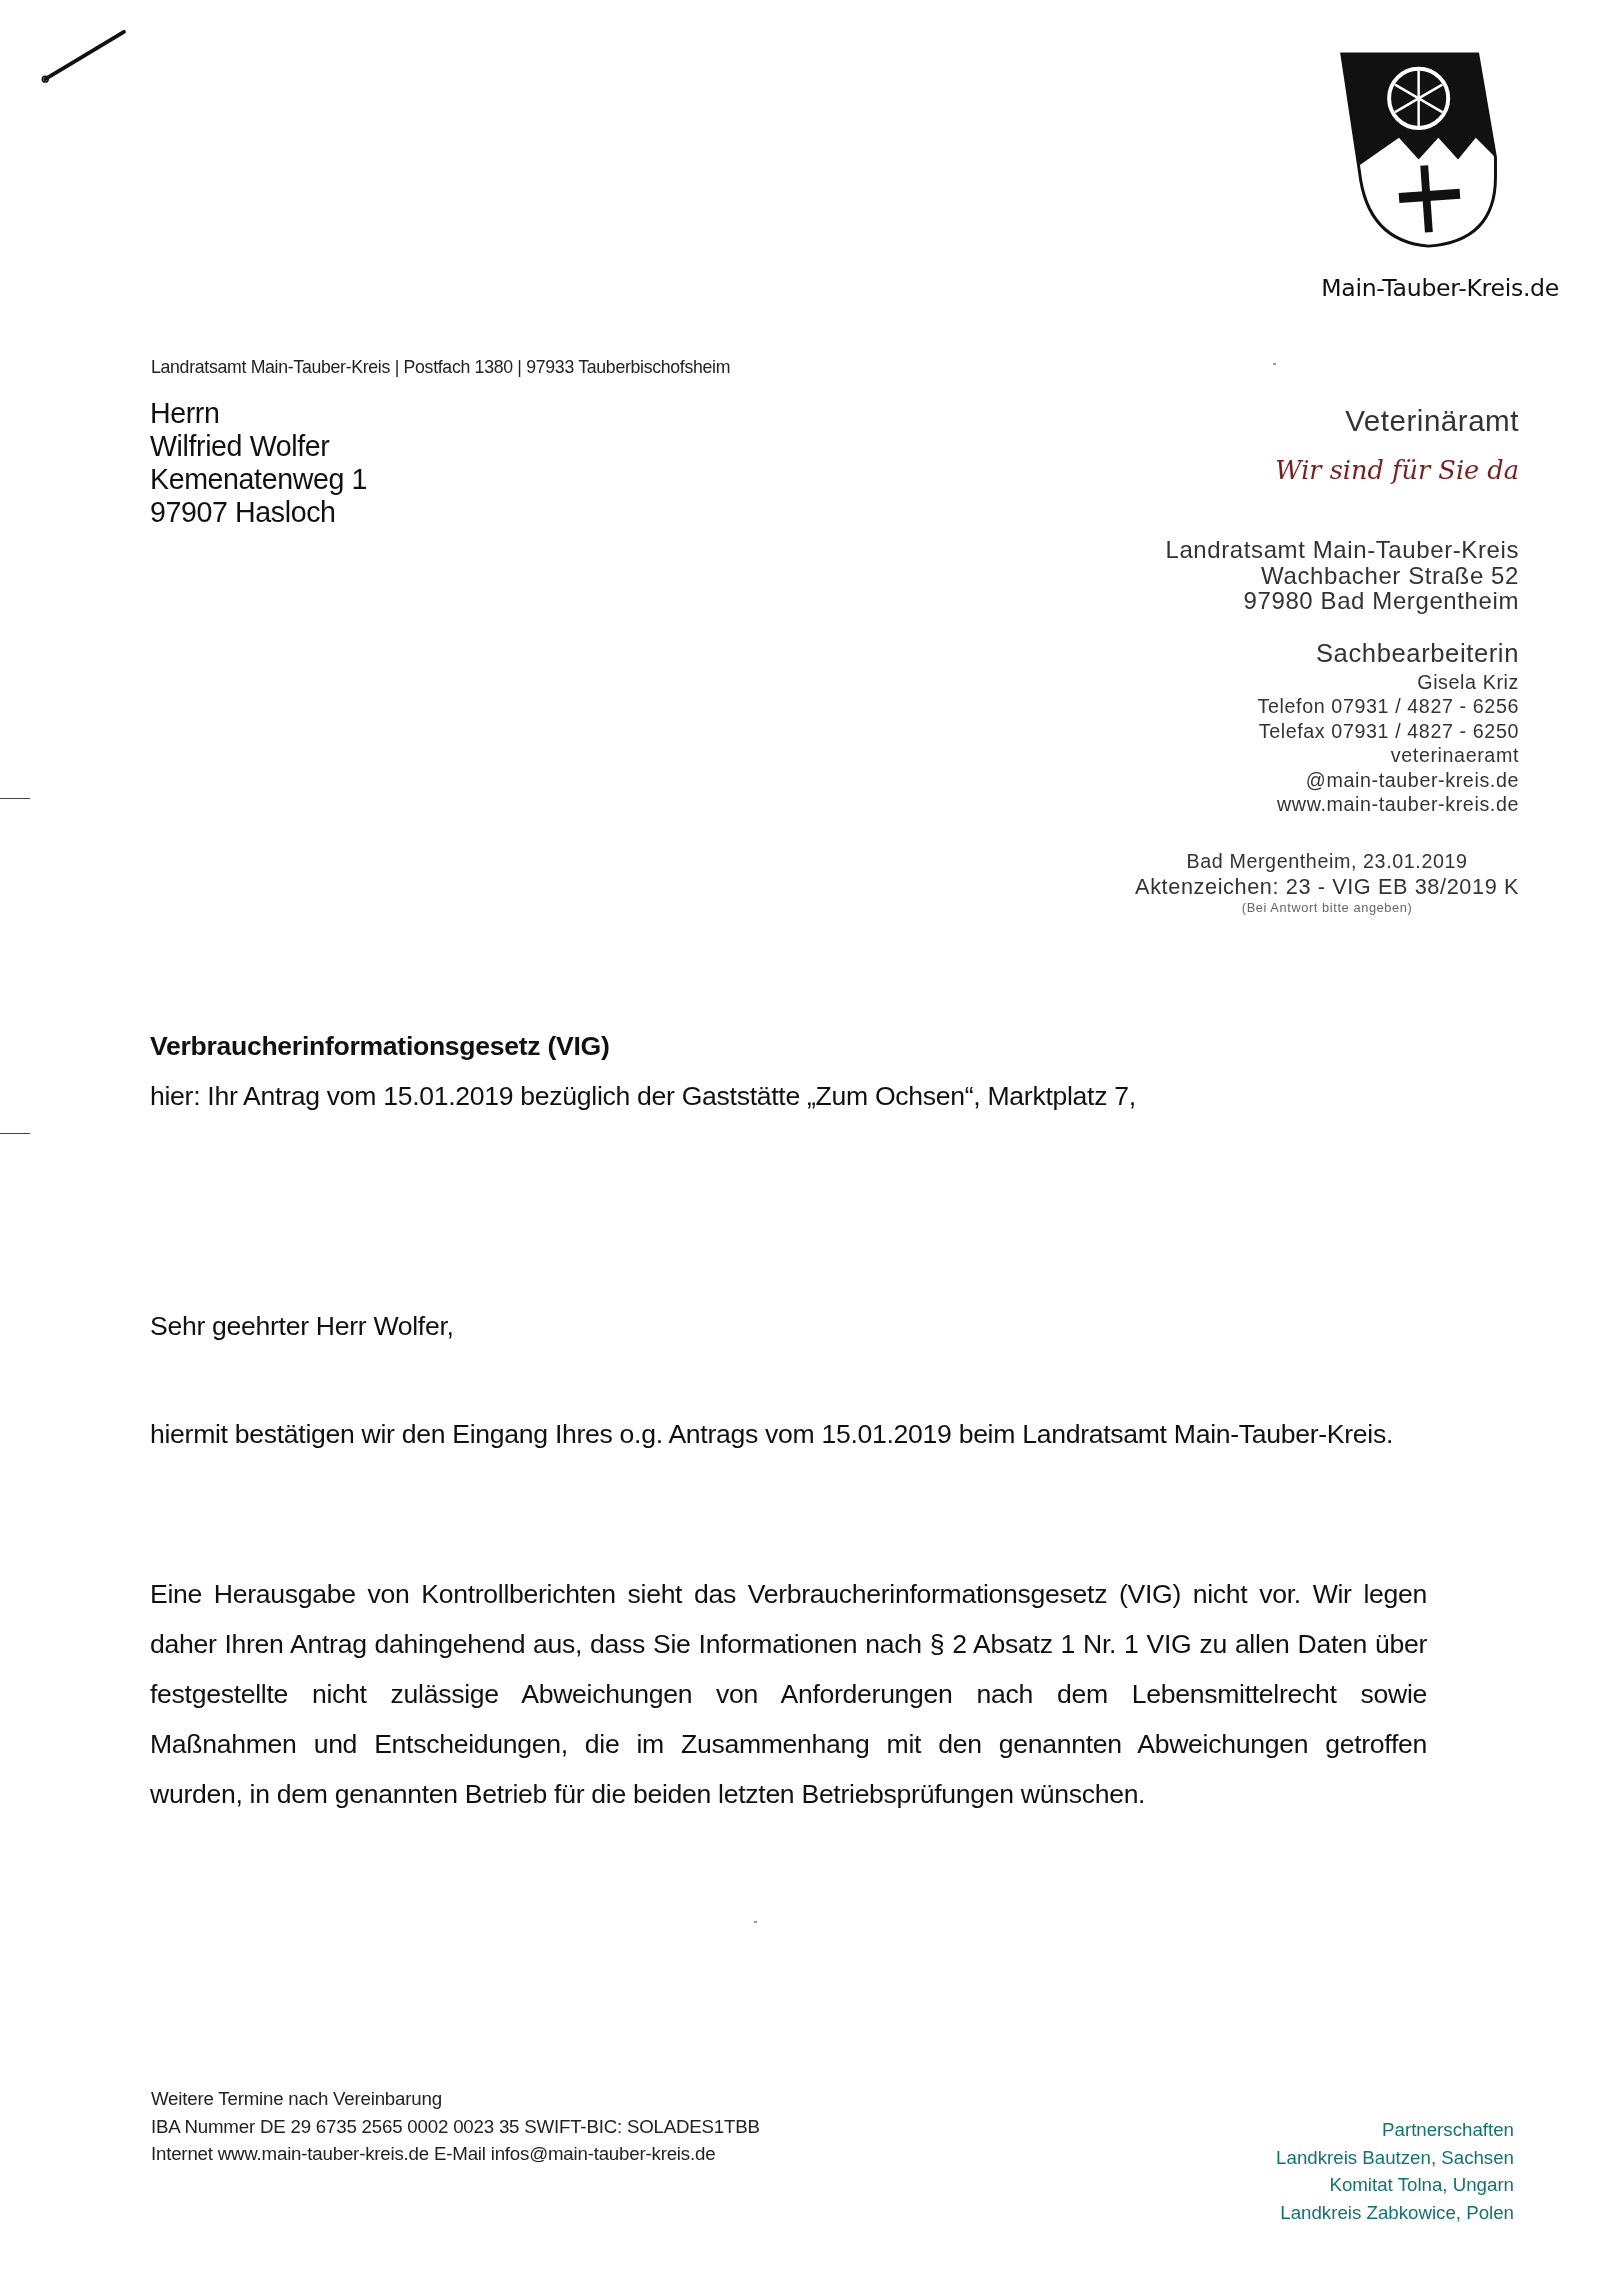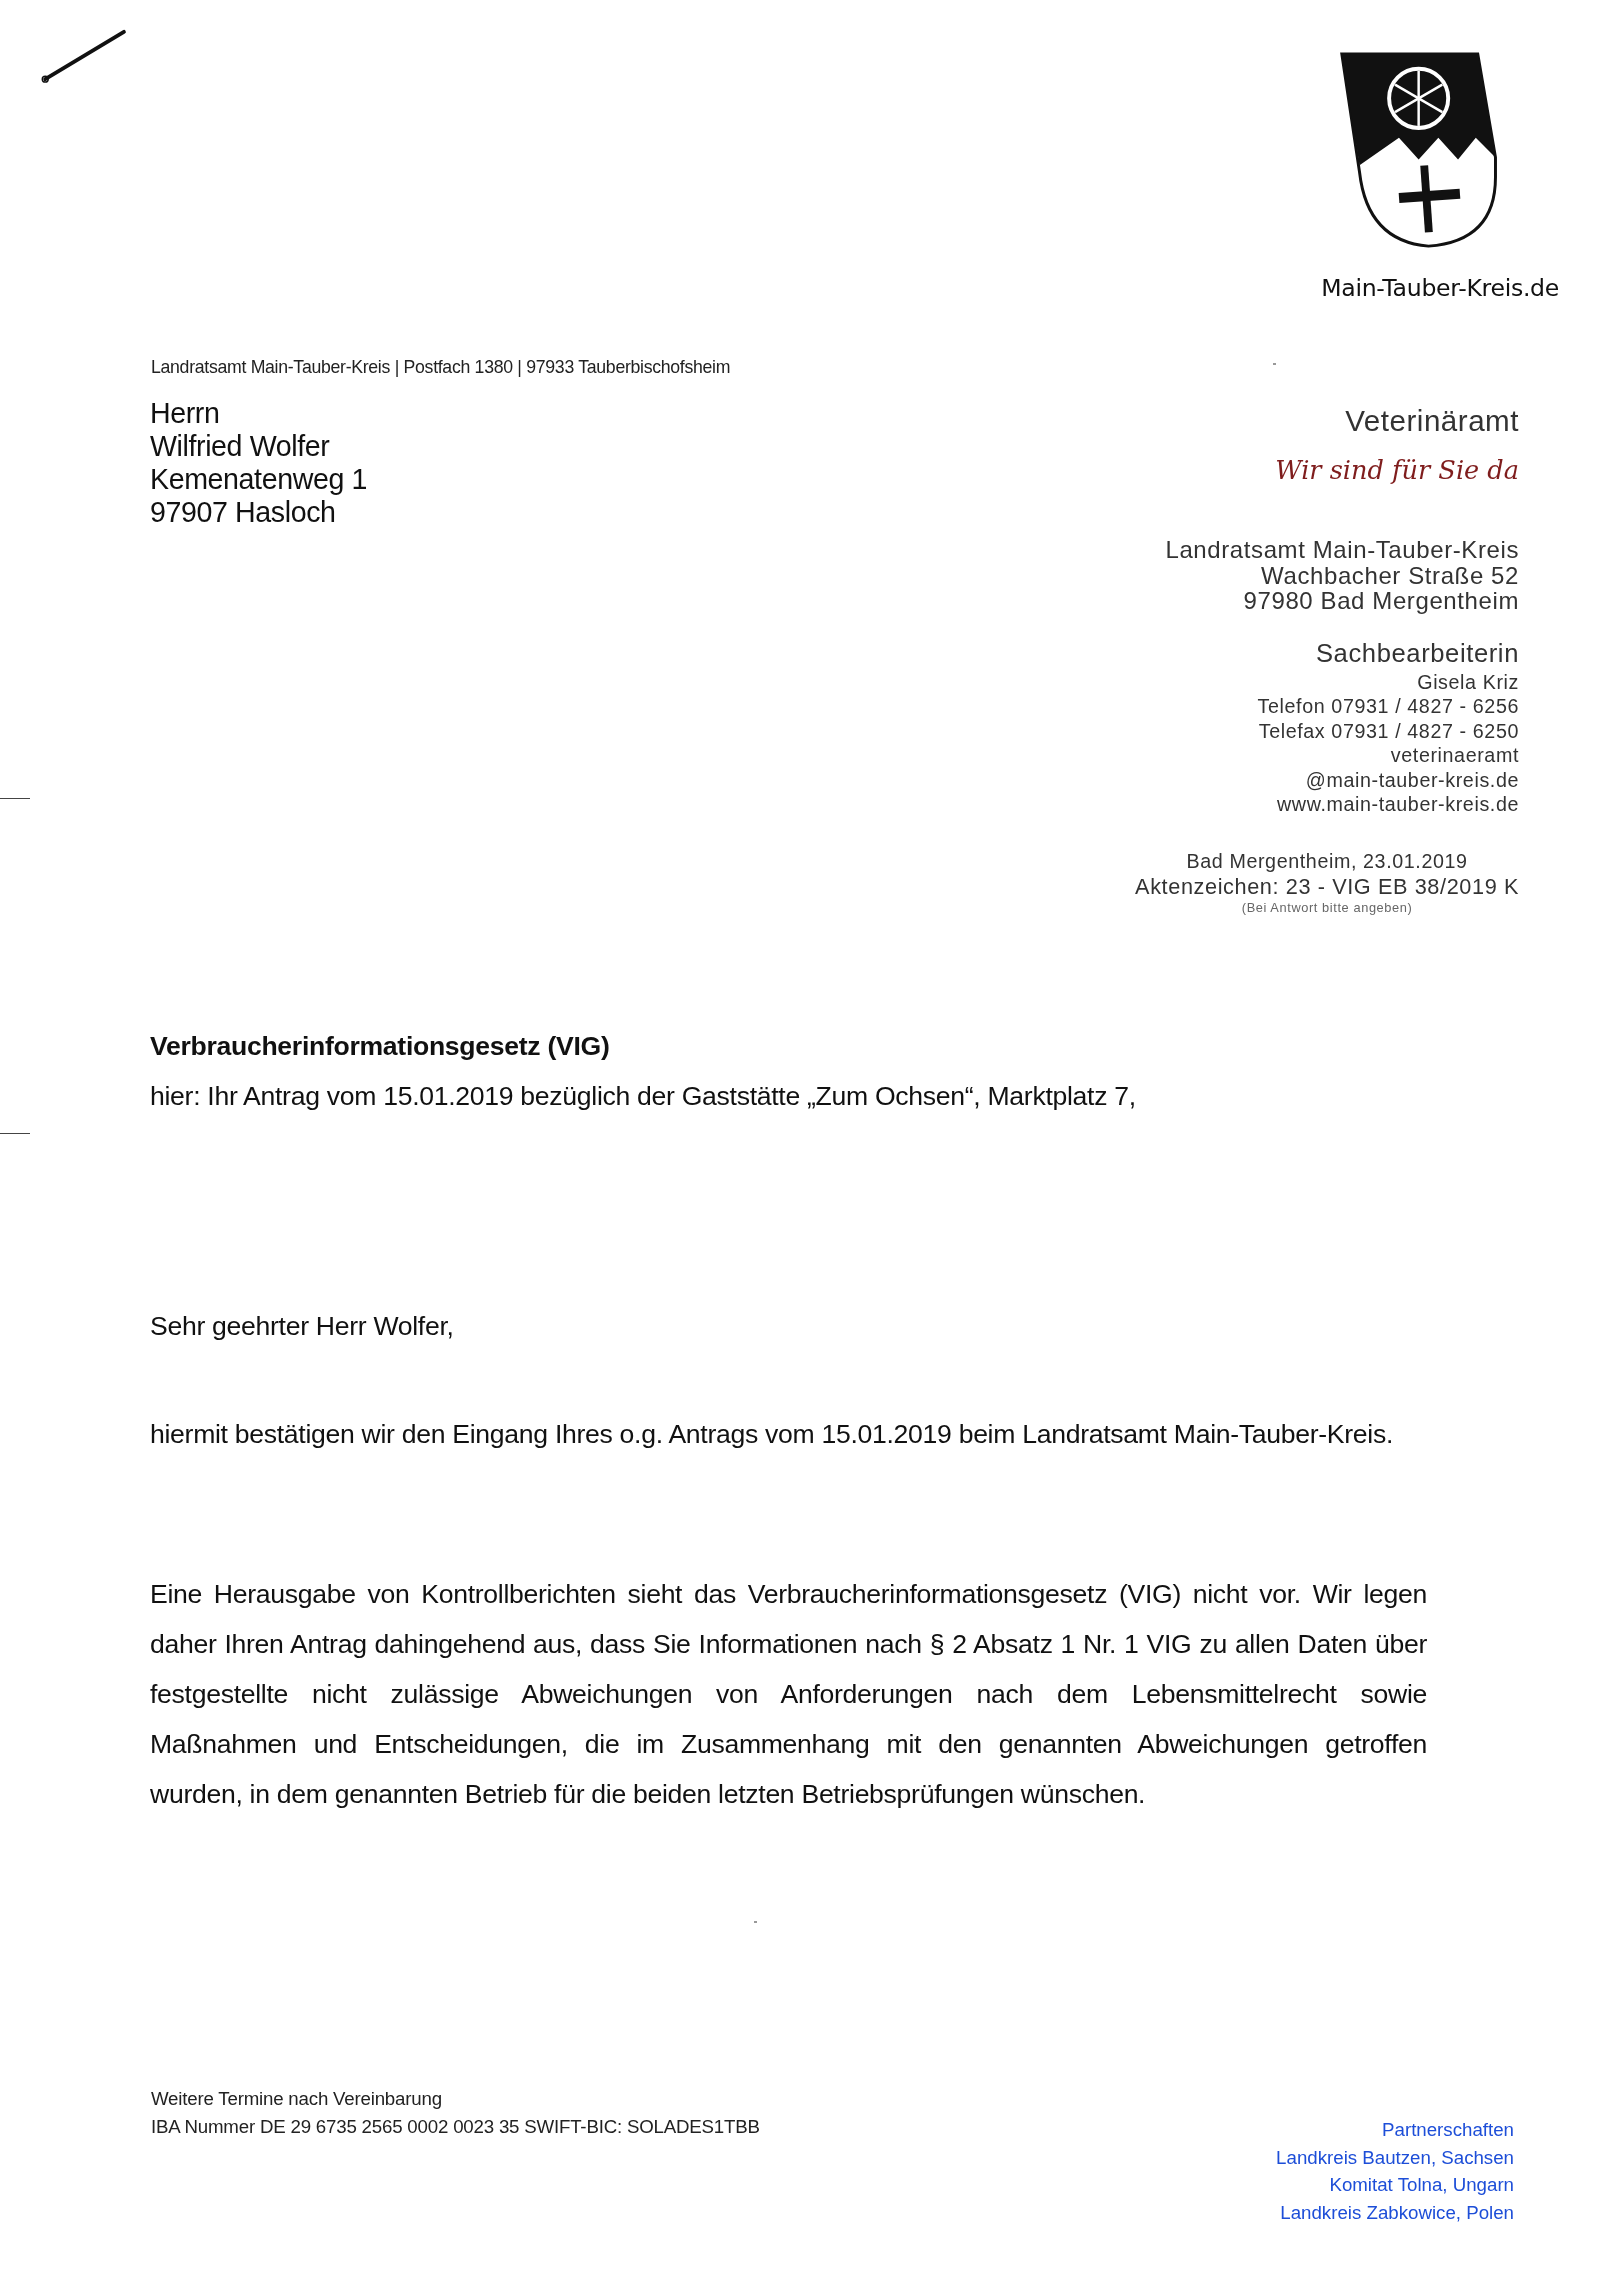--- a/index.html
+++ b/index.html
@@ -22,21 +22,21 @@
   .dateblock .ref { font-size: 21.7px; line-height: 25.6px; }
   .dateblock .hint { font-size: 12.8px; line-height: 17.7px; color: #666; }
   .subject { left: 150px; top: 1021px; width: 1281px; font-size: 26.6px; line-height: 50px; letter-spacing: -0.3px; }
   .subject .head { font-weight: bold; }
   .body-text { left: 150px; width: 1277px; font-size: 26.6px; line-height: 50px; letter-spacing: -0.3px; text-align: justify; }
   .salutation { top: 1301px; }
   .para1 { top: 1409px; }
   .para2 { top: 1569px; }
   .footer { left: 151px; top: 2085px; font-size: 18.7px; line-height: 27.6px; color: #222; letter-spacing: -0.2px; }
   .footer div { white-space: nowrap; }
-  .partners { right: 94px; top: 2116px; text-align: right; font-size: 18.7px; line-height: 27.6px; color: #1d4ed8; }
+  .partners { right: 94px; top: 2116px; text-align: right; font-size: 18.7px; line-height: 27.6px; color: #0f766e; }
   .margin-mark { left: 0; width: 29.6px; height: 1px; background: #444; }
   .speck { width: 3px; height: 2px; background: #999; }
 </style>
 </head>
 <body>
 
 <svg class="abs pen-mark" viewBox="0 0 100 60">
   <line x1="6" y1="52" x2="86" y2="4" stroke="#111" stroke-width="4" stroke-linecap="round"></line>
   <circle cx="6" cy="52" r="3" fill="none" stroke="#111" stroke-width="1.5"></circle>
 </svg>
@@ -98,20 +98,21 @@
   <div>hier: Ihr Antrag vom 15.01.2019 bezüglich der Gaststätte „Zum Ochsen“, Marktplatz 7,</div>
 </div>
 
 <div class="abs body-text salutation">Sehr geehrter Herr Wolfer,</div>
 <div class="abs body-text para1">hiermit bestätigen wir den Eingang Ihres o.g. Antrags vom 15.01.2019 beim Landratsamt Main-Tauber-Kreis.</div>
 <div class="abs body-text para2">Eine Herausgabe von Kontrollberichten sieht das Verbraucherinformationsgesetz (VIG) nicht vor. Wir legen daher Ihren Antrag dahingehend aus, dass Sie Informationen nach § 2 Absatz 1 Nr. 1 VIG zu allen Daten über festgestellte nicht zulässige Abweichungen von Anforderungen nach dem Lebensmittelrecht sowie Maßnahmen und Entscheidungen, die im Zusammenhang mit den genannten Abweichungen getroffen wurden, in dem genannten Betrieb für die beiden letzten Betriebsprüfungen wünschen.</div>
 
 <div class="abs footer">
   <div>Weitere Termine nach Vereinbarung</div>
   <div>IBA Nummer DE 29 6735 2565 0002 0023 35 SWIFT-BIC: SOLADES1TBB</div>
+  <div>Internet www.main-tauber-kreis.de E-Mail infos@main-tauber-kreis.de</div>
 </div>
 
 <div class="abs partners">
   <div>Partnerschaften</div>
   <div>Landkreis Bautzen, Sachsen</div>
   <div>Komitat Tolna, Ungarn</div>
   <div>Landkreis Zabkowice, Polen</div>
 </div>
 
 

